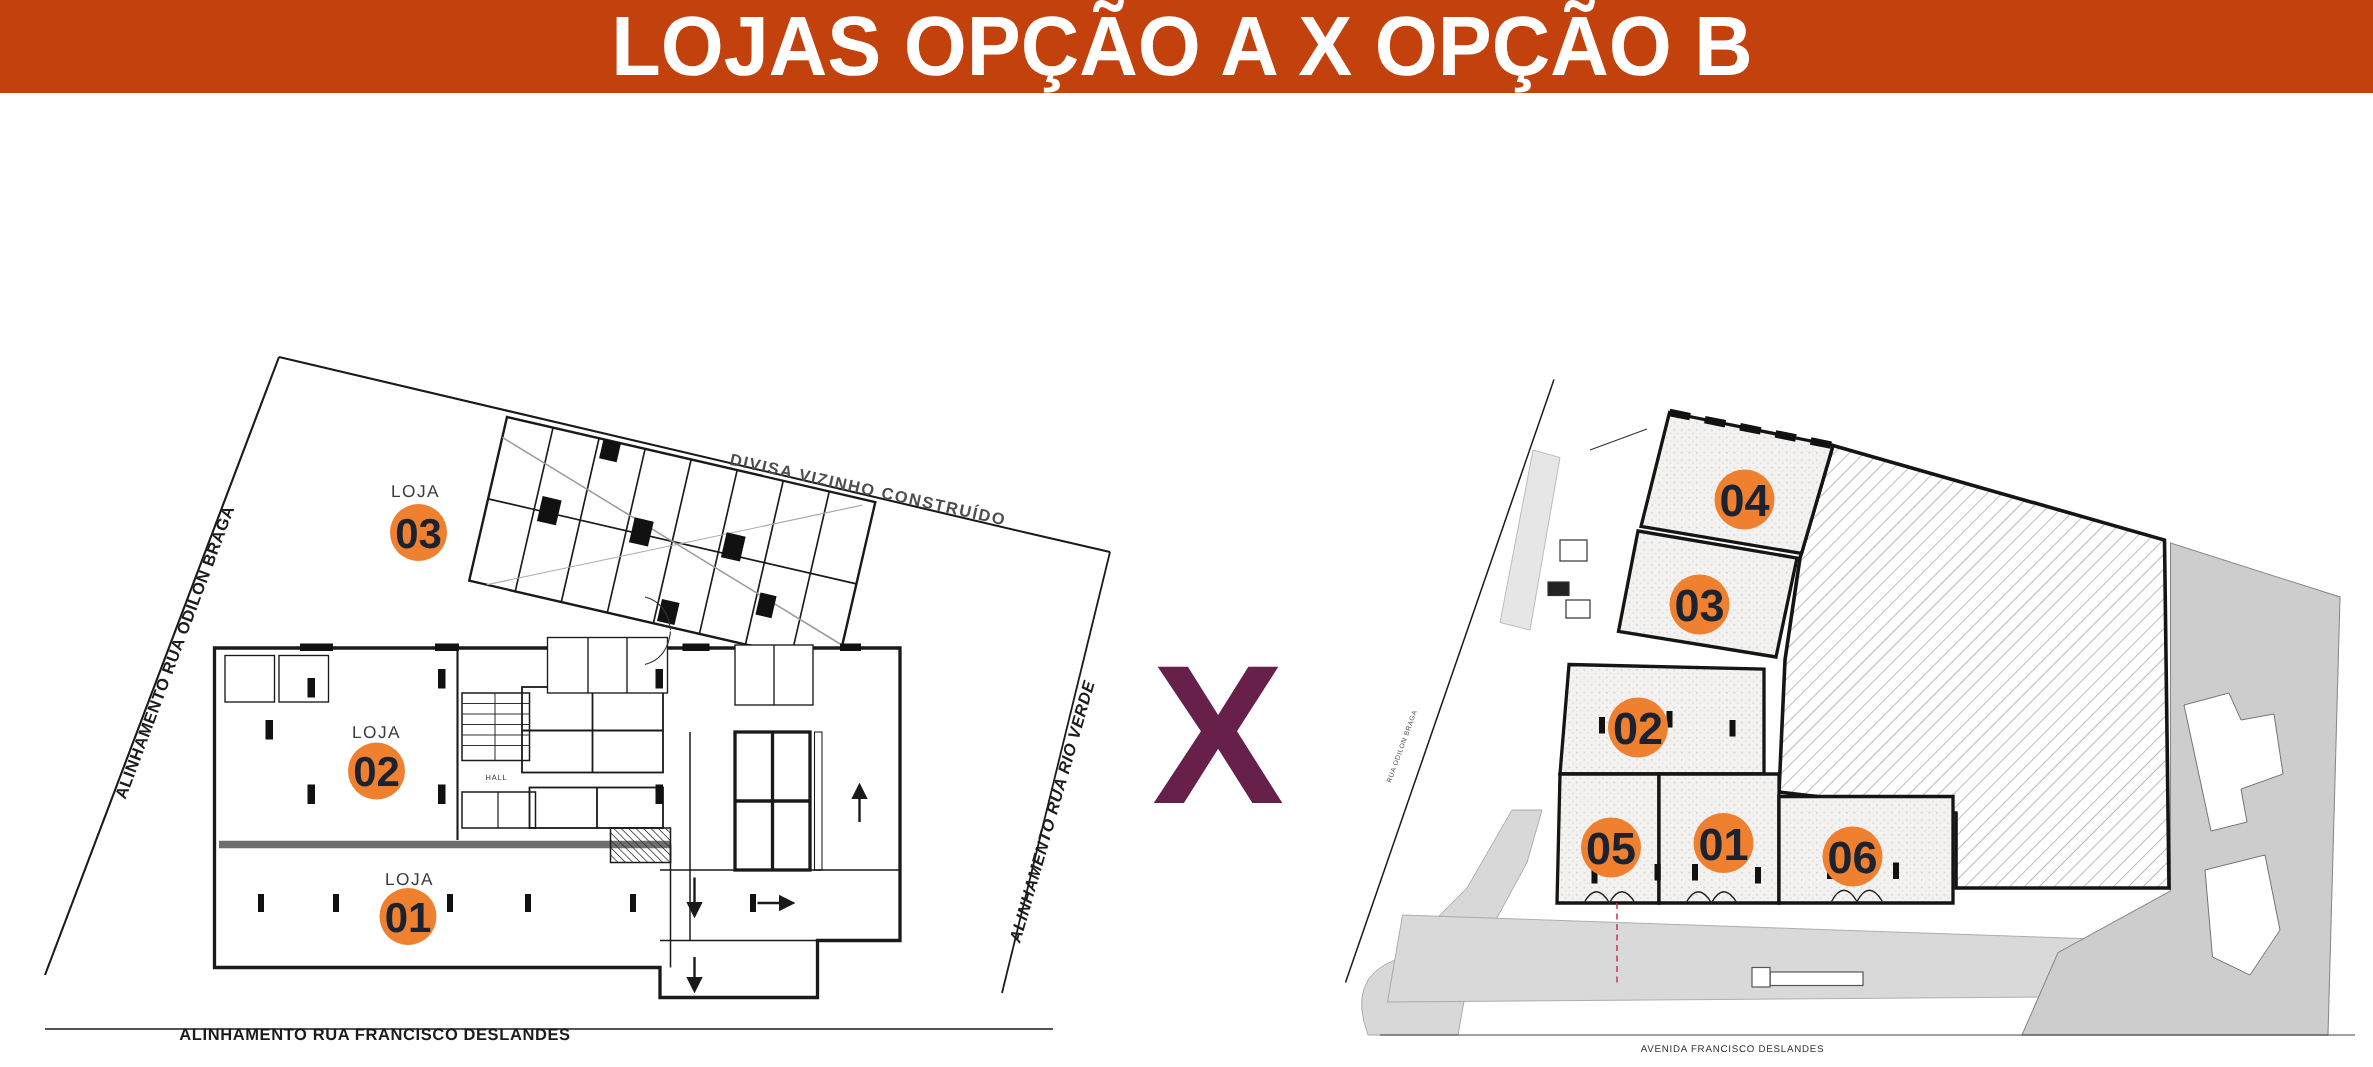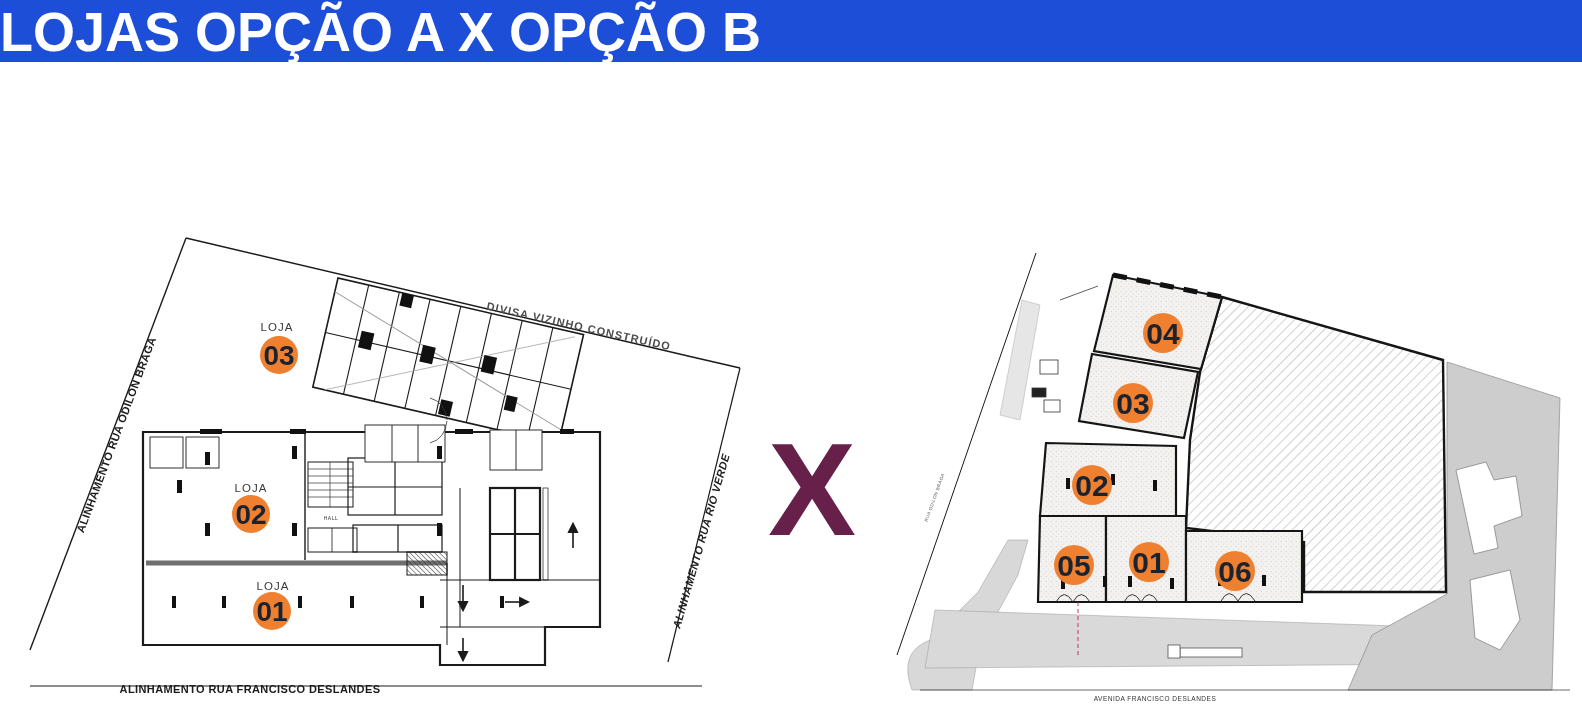--- a/index.html
+++ b/index.html
@@ -1,20 +1,20 @@
 <!DOCTYPE html>
 <html><head>
 <meta charset="utf-8">
 <style>
   *{margin:0;padding:0;box-sizing:border-box}
   html,body{background:#ffffff}
   body{font-family:"Liberation Sans",sans-serif}
   .stage{position:relative;width:1582px;height:711px;background:#ffffff;overflow:hidden}
-  .banner{position:absolute;top:0;left:0;width:100%;height:62px;background:#1d4ed8;
-          display:flex;align-items:center;justify-content:flex-start;padding-right:6px}
+  .banner{position:absolute;top:0;left:0;width:100%;height:62px;background:#c2410c;
+          display:flex;align-items:center;justify-content:center;padding-right:6px}
   .banner h1{color:#ffffff;font-size:54px;font-weight:900;line-height:1;white-space:nowrap;
              letter-spacing:0;transform:scaleY(1.04);font-family:"Liberation Sans",sans-serif}
   svg.drawing{position:absolute;left:0;top:0}
   
   .street{font:bold 11px "Liberation Sans",sans-serif;fill:#1c1c1c;letter-spacing:.4px}
   .street-top{font:bold 11px "Liberation Sans",sans-serif;fill:#4d4d4d;letter-spacing:1.1px}
   .street-it{font:italic bold 11px "Liberation Sans",sans-serif;fill:#1c1c1c;letter-spacing:.4px}
   .street-sm{font:4.5px "Liberation Sans",sans-serif;fill:#555;letter-spacing:.4px}
   .ave{font:6.5px "Liberation Sans",sans-serif;fill:#333;letter-spacing:.5px}
   .loja{font:11.5px "Liberation Sans",sans-serif;fill:#3a3a3a;letter-spacing:1px;text-anchor:middle}

